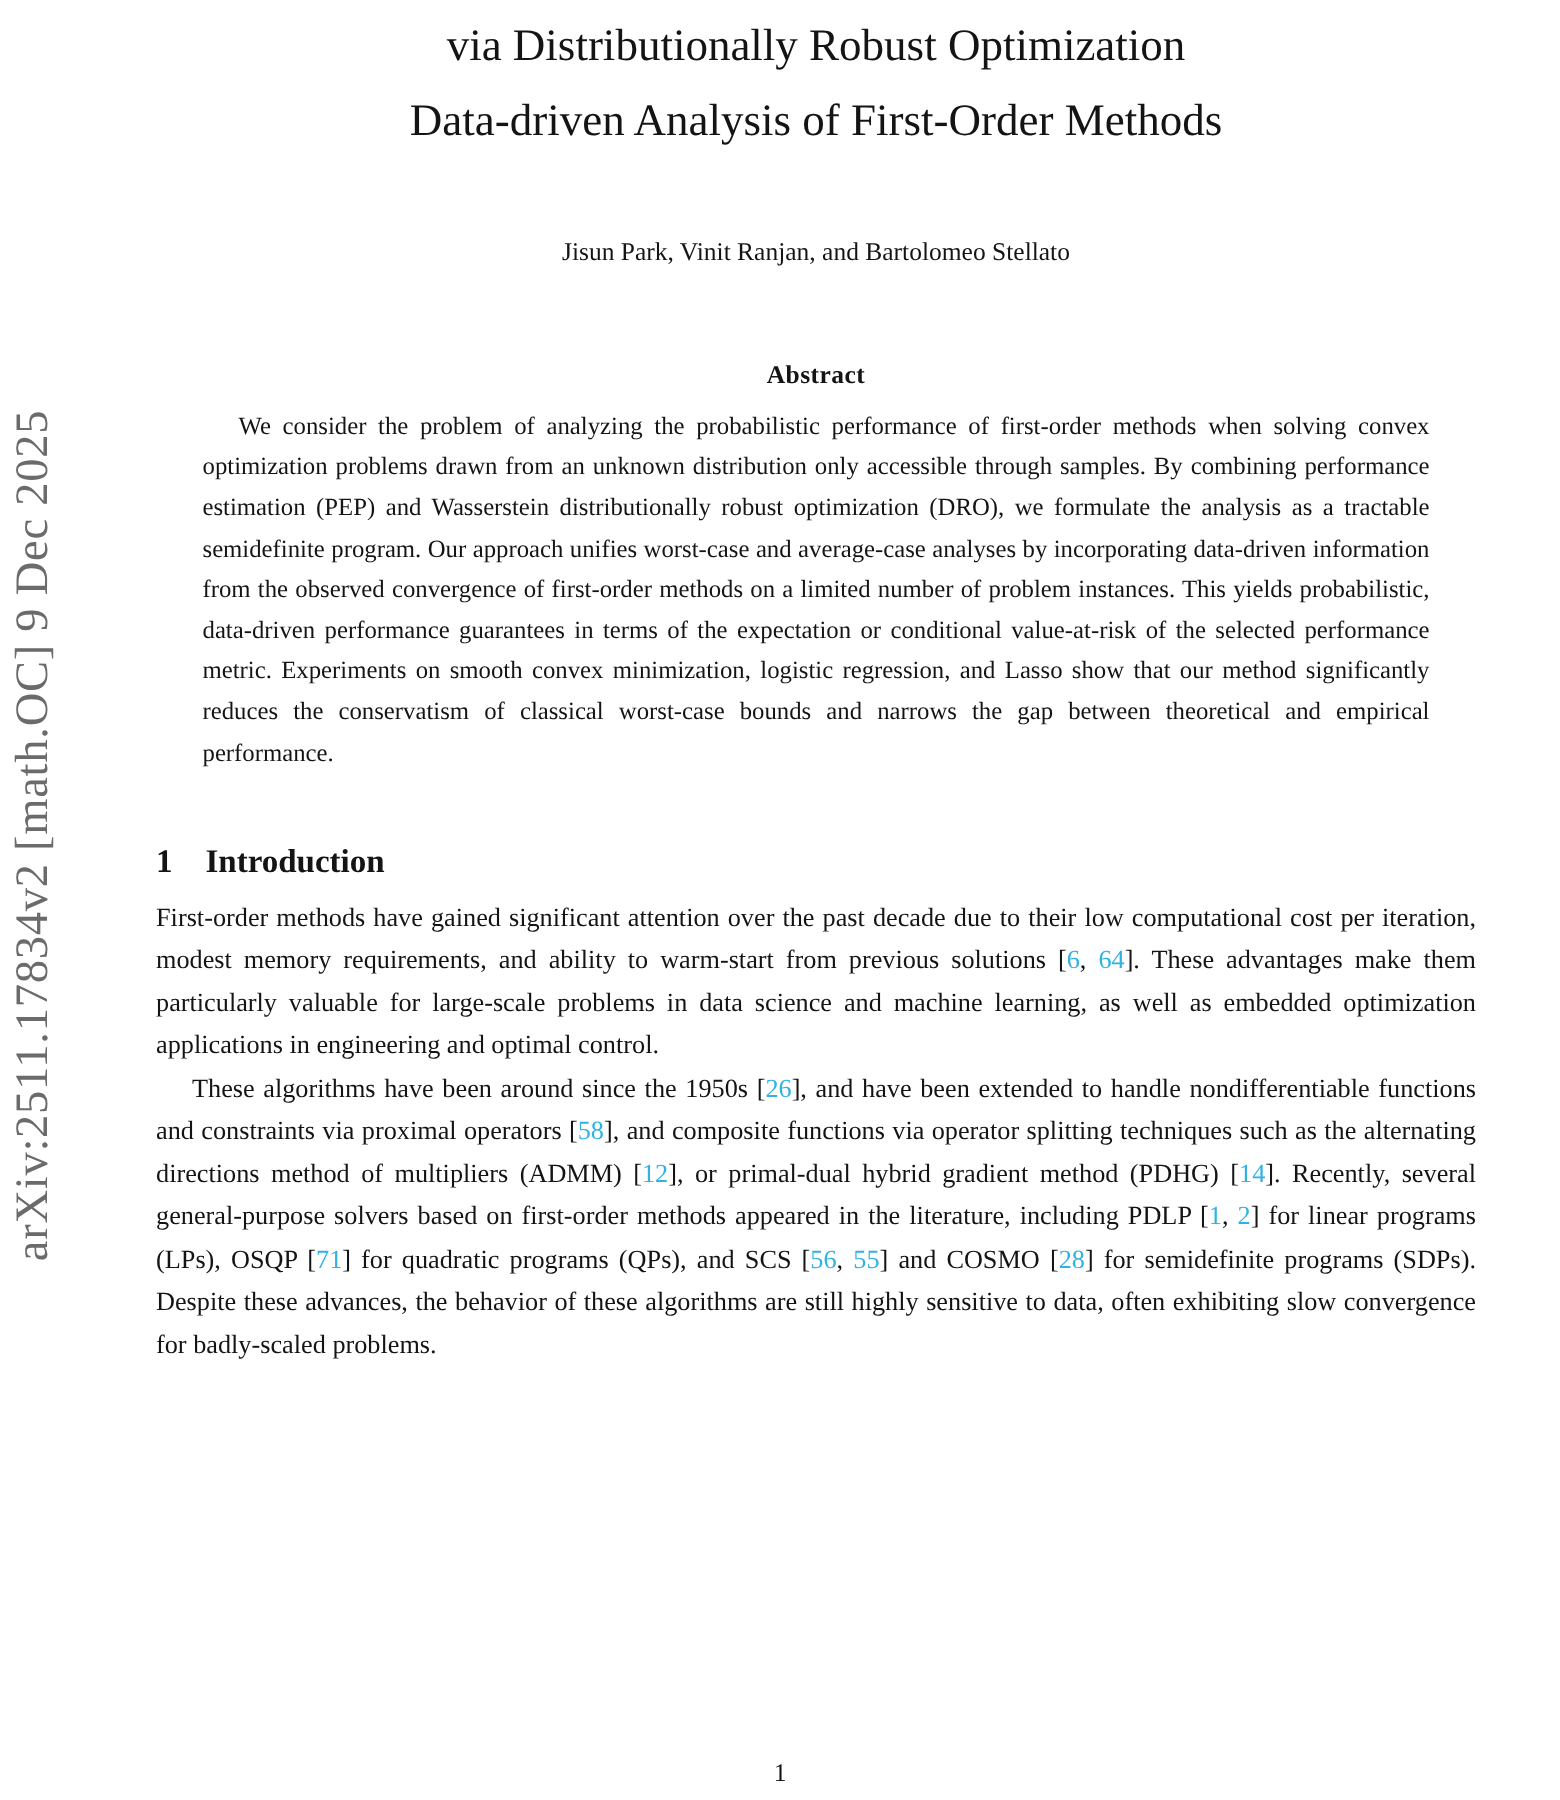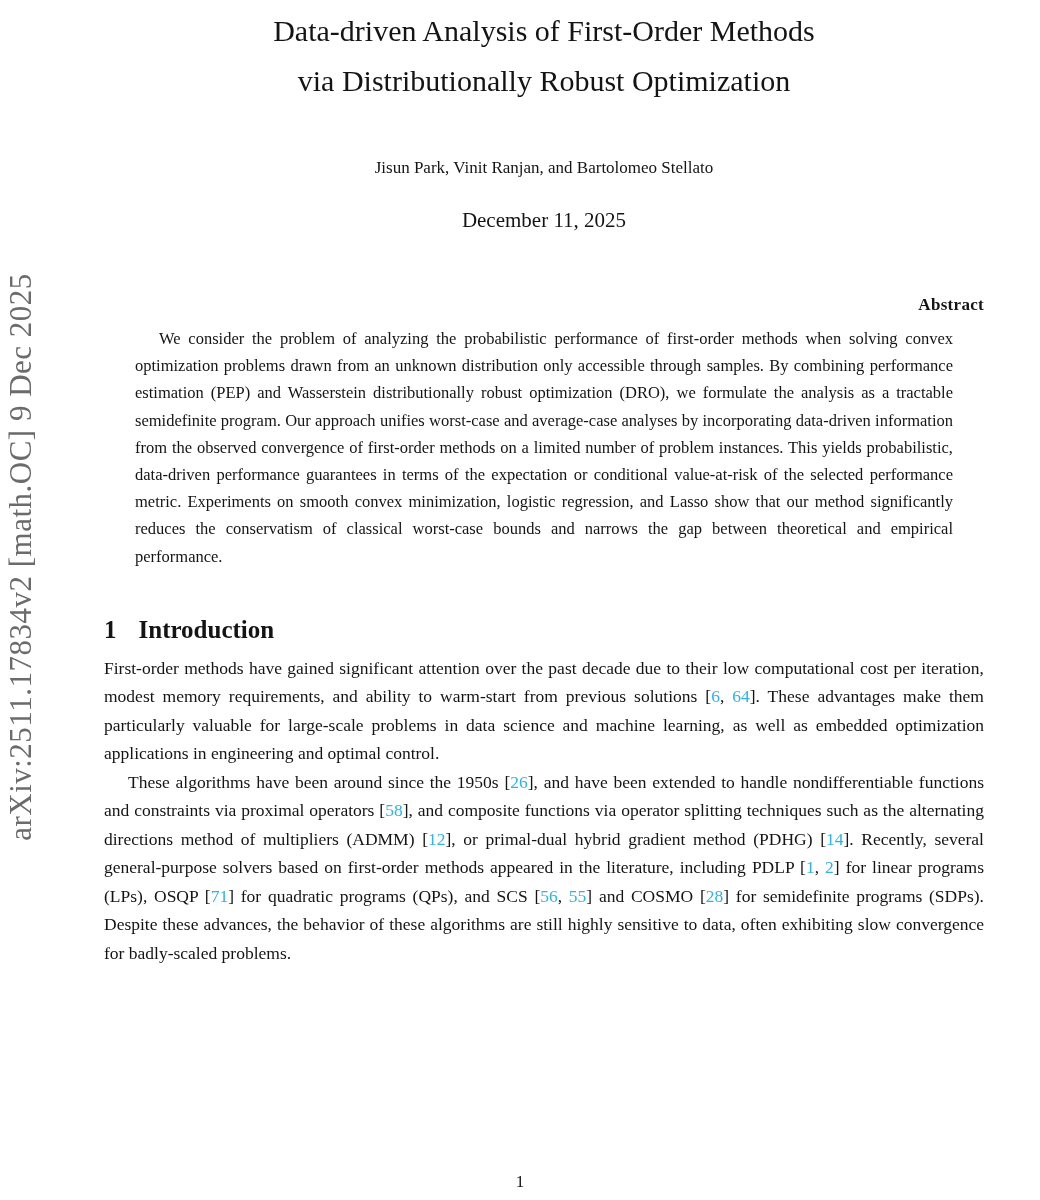--- a/index.html
+++ b/index.html
@@ -54,39 +54,39 @@
     text-align: center;
     font-size: 17px;
   }
   .date {
     margin-top: 30px;
     text-align: center;
     font-size: 21px;
   }
   .abstract-heading {
     margin-top: 62px;
-    text-align: right;
+    text-align: center;
     font-size: 17px;
     font-weight: bold;
     letter-spacing: 0.3px;
   }
   .abstract-body {
     margin: 10px auto 0 auto;
     width: 818px;
     font-size: 16.5px;
     line-height: 27.2px;
     text-align: justify;
   }
   .abstract-body .first-line-indent,
   .para.indent {
     text-indent: 24px;
   }
   .section-heading {
     margin-top: 46px;
-    font-size: 25px;
+    font-size: 22px;
     font-weight: bold;
   }
   .section-heading .sec-num {
     display: inline-block;
     margin-right: 22px;
   }
   .body-text {
     margin-top: 10px;
     font-size: 17.5px;
     line-height: 28.5px;
@@ -109,27 +109,26 @@
 </head>
 <body>
 
 <div class="page">
 
   <div class="arxiv-banner">arXiv:2511.17834v2 [math.OC] 9 Dec 2025</div>
 
   <div class="content">
 
     <div class="title">
+      <div>via Distributionally Robust Optimization</div>
       <div>Data-driven Analysis of First-Order Methods</div>
-      <div>via Distributionally Robust Optimization</div>
     </div>
 
     <div class="authors">Jisun Park, Vinit Ranjan, and Bartolomeo Stellato</div>
 
-    <div class="date">December 11, 2025</div>
 
     <div class="abstract-heading">Abstract</div>
 
     <div class="abstract-body">
       <p class="para first-line-indent" style="margin:0">We consider the problem of analyzing the probabilistic performance of first-order methods when solving convex optimization problems drawn from an unknown distribution only accessible through samples. By combining performance estimation (PEP) and Wasserstein distributionally robust optimization (DRO), we formulate the analysis as a tractable semidefinite program. Our approach unifies worst-case and average-case analyses by incorporating data-driven information from the observed convergence of first-order methods on a limited number of problem instances. This yields probabilistic, data-driven performance guarantees in terms of the expectation or conditional value-at-risk of the selected performance metric. Experiments on smooth convex minimization, logistic regression, and Lasso show that our method significantly reduces the conservatism of classical worst-case bounds and narrows the gap between theoretical and empirical performance.</p>
     </div>
 
     <div class="section-heading">
       <span class="sec-num">1</span><span>Introduction</span>
     </div>

